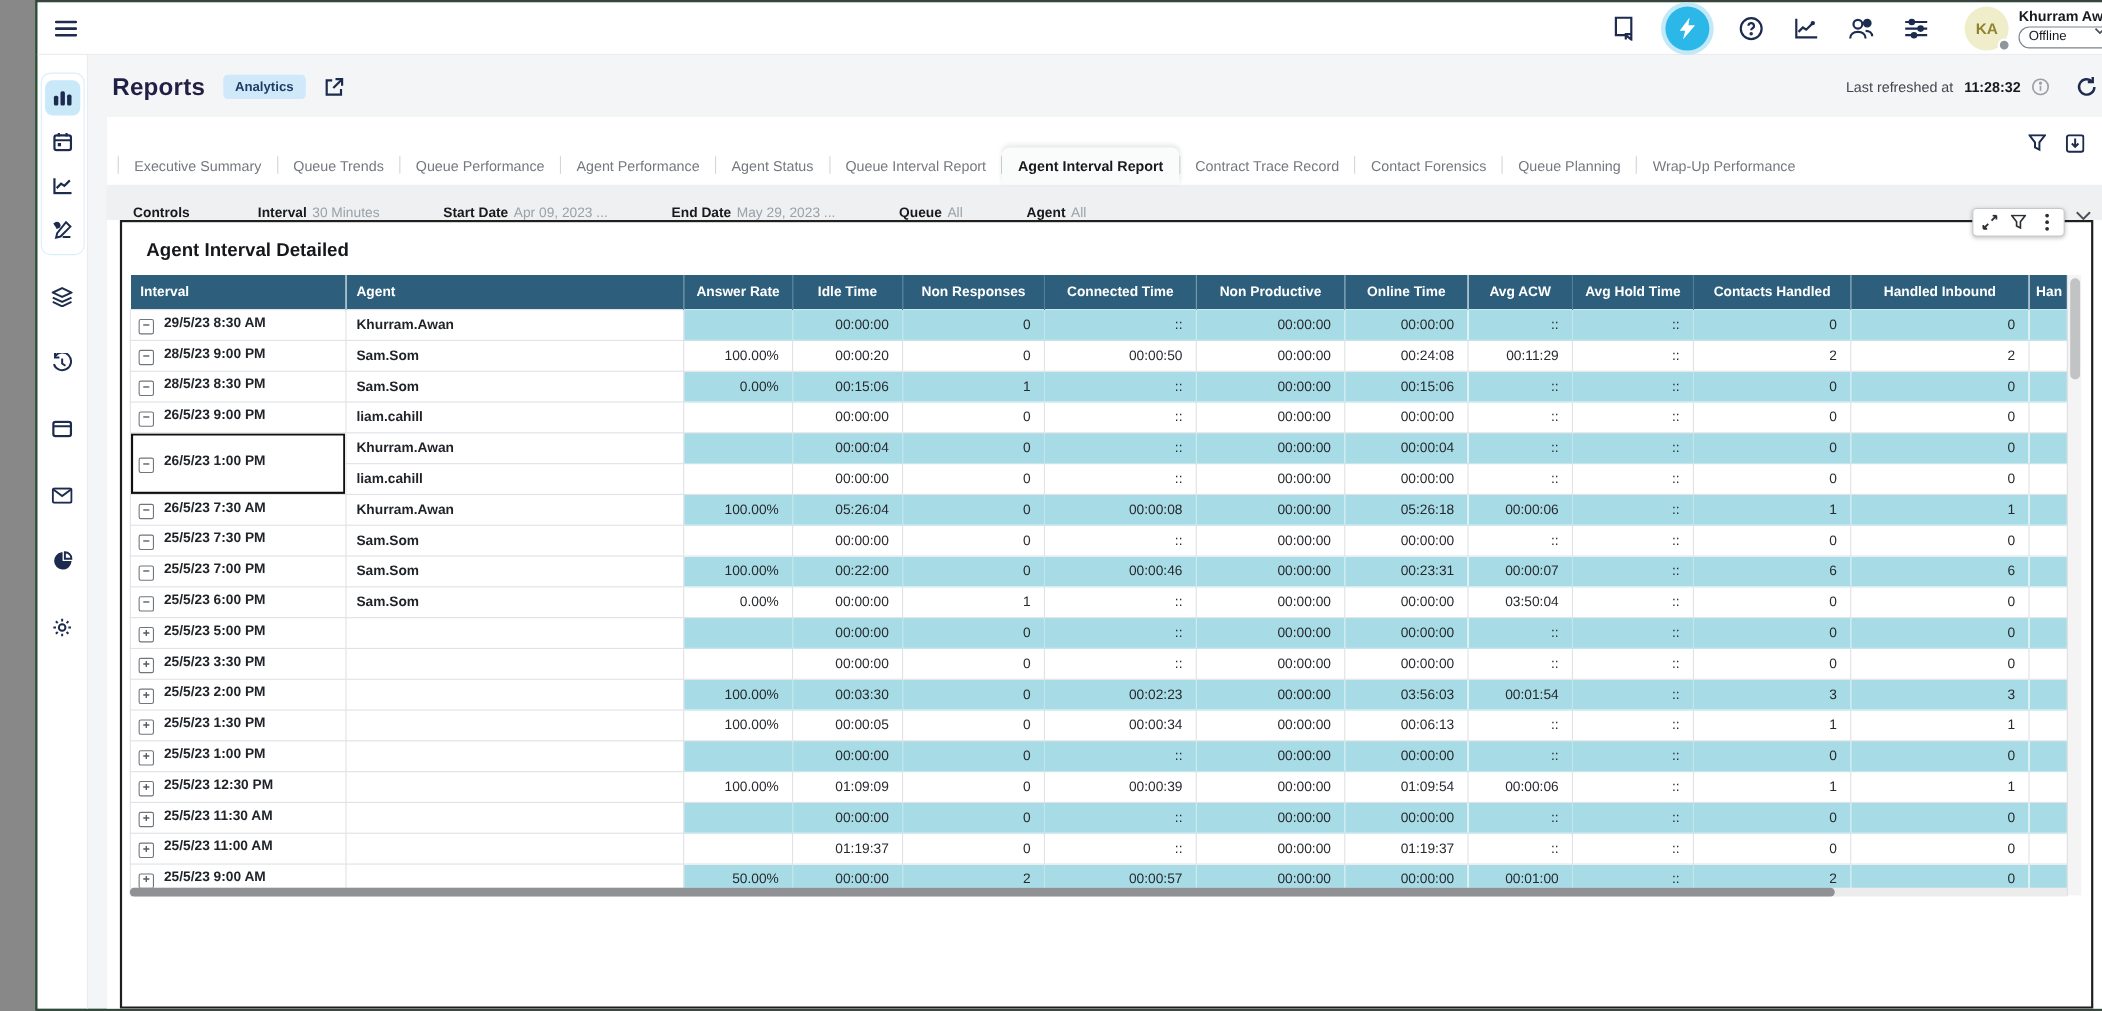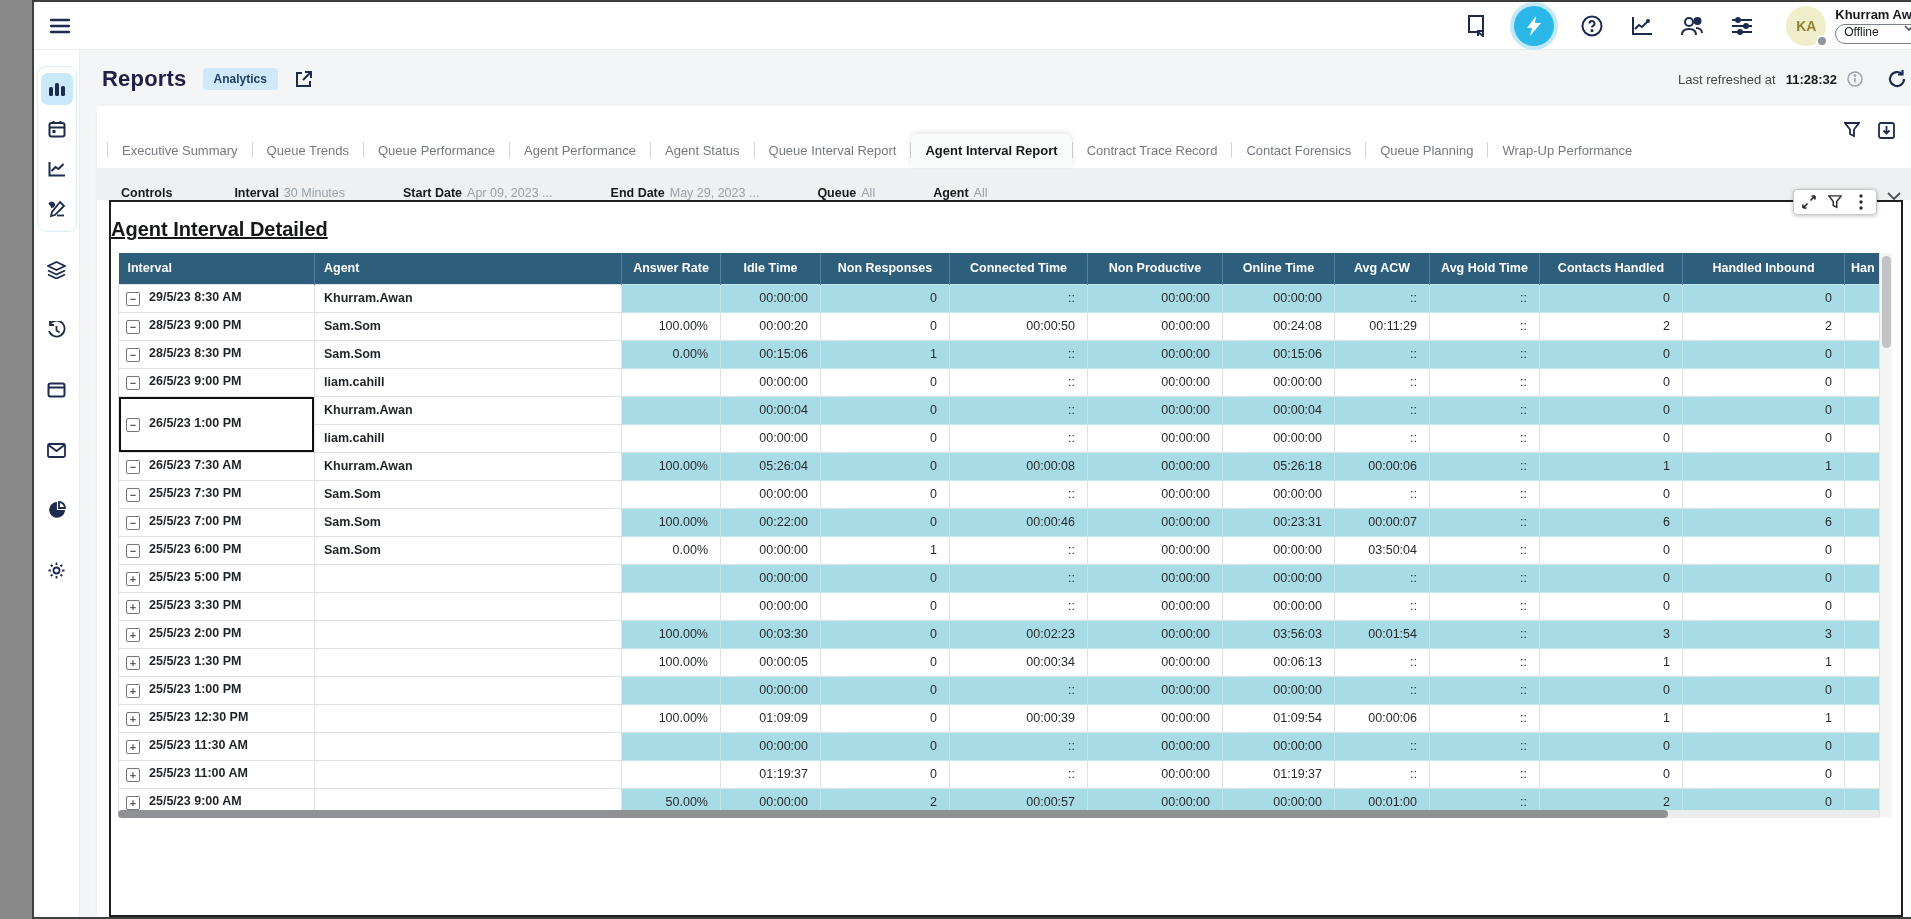--- a/index.html
+++ b/index.html
@@ -62,21 +62,21 @@
   .section-row { display:flex; align-items:stretch; margin:14px 12px 10px; }
   .section-box { flex:1; border:1px solid #d6d8db; display:flex; align-items:center; padding-left:13px; height:40px; }
   .section-title { font-size:17px; font-weight:bold; color:#15171a; }
   .spinner { width:20px; border:1px solid #d6d8db; border-left:none; display:flex; flex-direction:column; }
   .spin-btn { flex:1; display:flex; align-items:center; justify-content:center; font-size:8px; color:#84898f; cursor:pointer; background:#fff; }
   .spin-btn:first-child { border-bottom:1px solid #e4e6e8; }
 
   .table-card { flex:1; margin:0 12px 0; border:2px solid #1f1f1f; position:relative; min-height:0; background:#fff; }
   .widget-toolbar { position:absolute; top:-13px; right:24px; background:#fff; border:1px solid #c6c9cc; border-radius:4px; box-shadow:0 1px 4px rgba(0,0,0,0.25); display:flex; align-items:center; padding:2px 4px; gap:4px; z-index:10; }
   .wt-btn { width:22px; height:20px; display:flex; align-items:center; justify-content:center; color:#2a2e33; cursor:pointer; }
-  .widget-title { font-size:20px; font-weight:bold; color:#15171a; padding:16px 0 12px 0;text-decoration:underline; }
+  .widget-title { font-size:17px; font-weight:bold; color:#15171a; padding:16px 0 12px 22px; }
 
   .table-wrap { position:relative; margin:0 7px; }
   table { border-collapse:collapse; table-layout:fixed; width:1761px; }
   thead th { background:#2d5f7d; color:#fff; font-size:12.5px; font-weight:bold; height:31px; text-align:center; border-right:1px solid #527e97; overflow:hidden; white-space:nowrap; padding:0 6px; }
   thead th.left { text-align:left; padding-left:9px; }
   tbody td { height:28px; font-size:12.5px; border:1px solid #e0e2e5; white-space:nowrap; overflow:hidden; background:#fff; }
   td.c-interval { padding-left:7px; font-weight:bold; color:#1f2328; }
   td.c-agent { padding-left:9px; font-weight:bold; color:#1f2328; }
   td.num { text-align:right; padding-right:12px; color:#26292e; }
   td.shade { background:#a7dce6; border-color:#c2e5ec; }

